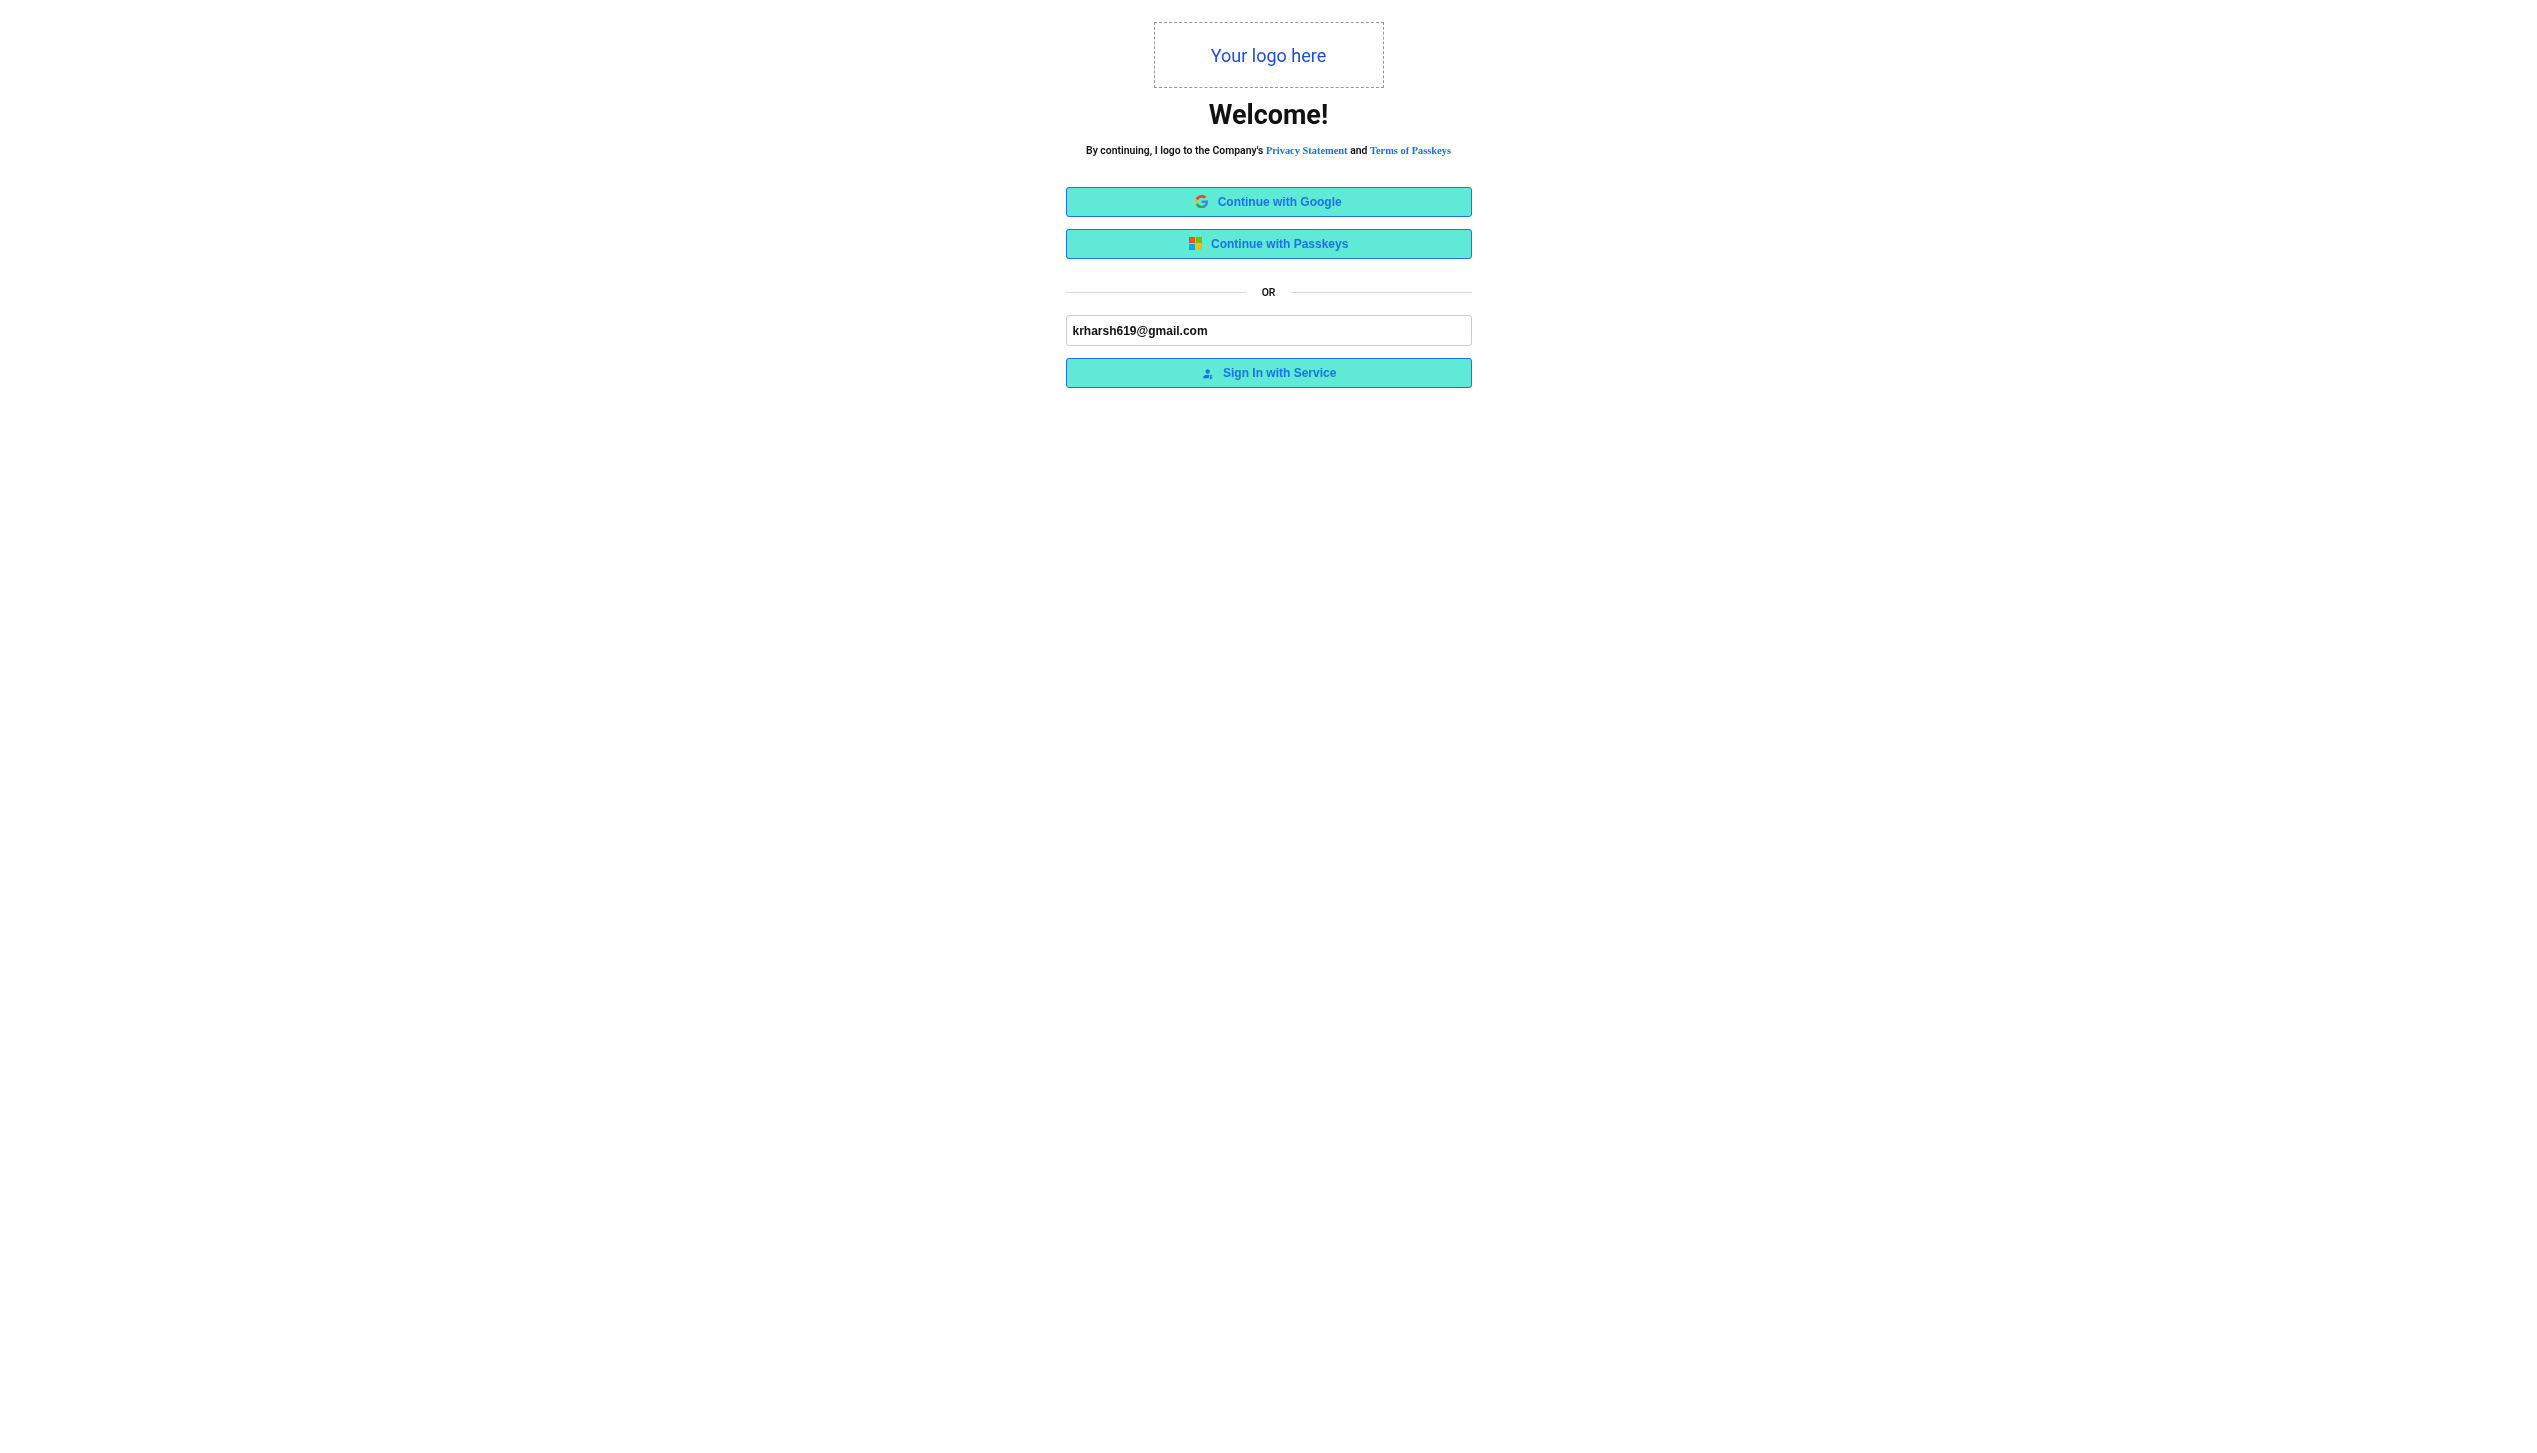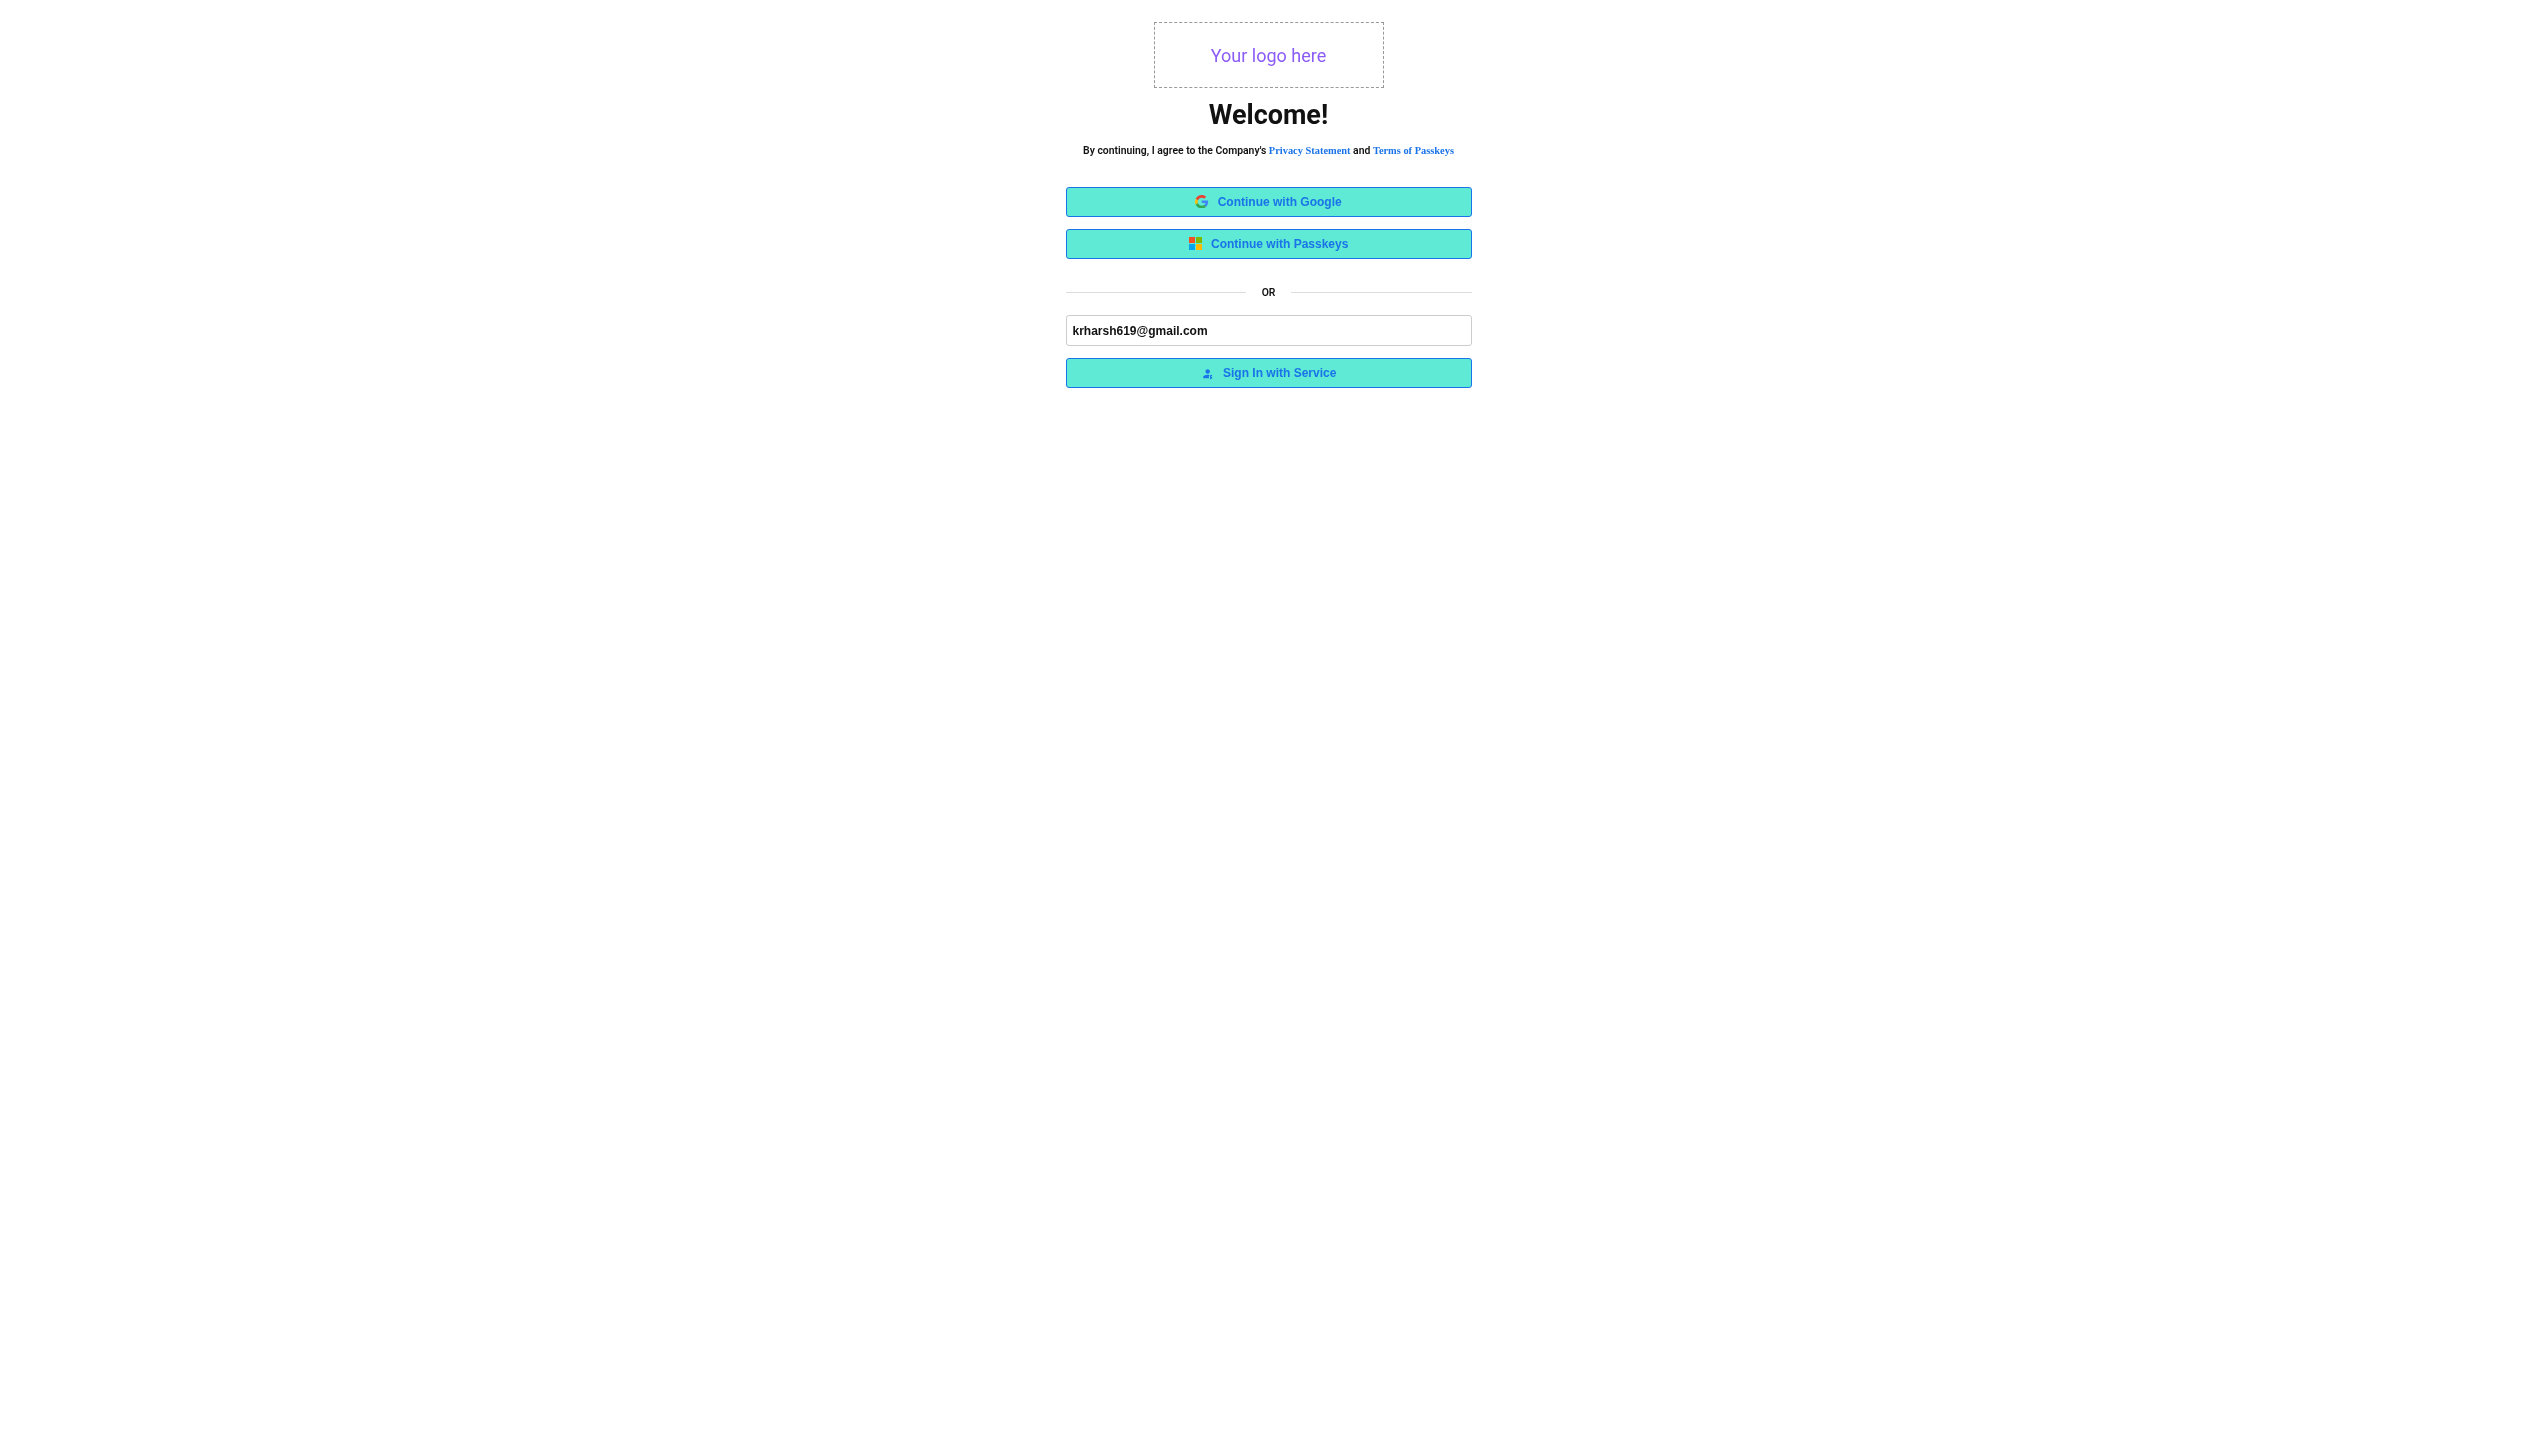--- a/index.html
+++ b/index.html
@@ -15,21 +15,21 @@
       align-items: center;
       padding-top: 22.4px;
     }
     .logo-placeholder {
       width: 230px;
       height: 66px;
       border: 1.5px dashed #999;
       display: flex;
       align-items: center;
       justify-content: center;
-      color: #8b5cf6;
+      color: #1d4ed8;
       font-size: 18px;
       margin-bottom: 10.4px;
     }
     .heading {
       font-size: 27px;
       font-weight: 700;
       color: #111;
       margin-bottom: 13px;
     }
     .consent-text {
@@ -118,21 +118,21 @@
 </head>
 <body>
 
 <div class="logo-placeholder">
   <span>Your logo here</span>
 </div>
 
 <h1 class="heading">Welcome!</h1>
 
 <p class="consent-text">
-  <span>By continuing, I agree to the Company's </span>
+  <span>By continuing, I logo to the Company's </span>
   <span class="link">Privacy Statement</span>
   <span> and </span>
   <span class="link">Terms of Passkeys</span>
 </p>
 
 <div class="auth-container">
 
   <button class="auth-button">
     <svg class="google-icon" viewBox="0 0 48 48">
       <path fill="#EA4335" d="M24 9.5c3.54 0 6.71 1.22 9.21 3.6l6.85-6.85C35.9 2.38 30.47 0 24 0 14.62 0 6.51 5.38 2.56 13.22l7.98 6.19C12.43 13.72 17.74 9.5 24 9.5z"></path>

